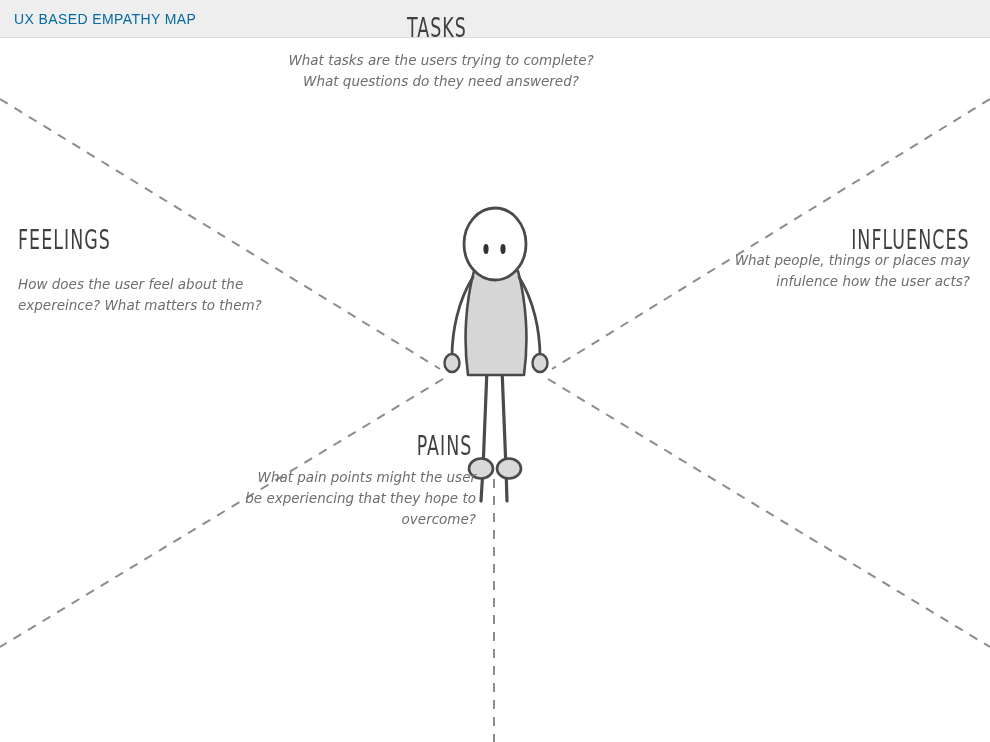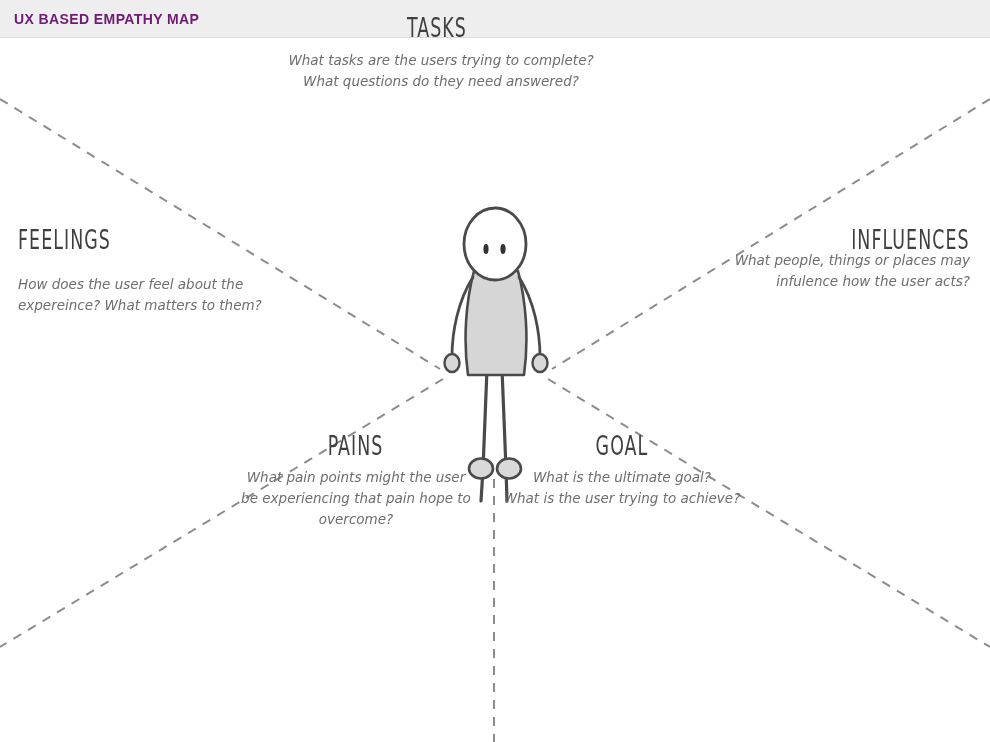--- a/index.html
+++ b/index.html
@@ -30,24 +30,23 @@
     background: #eeeeee;
     border-bottom: 1px solid #dcdcdc;
     box-sizing: border-box;
   }
   .header-title {
     position: absolute;
     left: 14px;
     top: 11px;
     font-size: 14px;
     letter-spacing: 0.4px;
-    color: #701a75;
+    color: #0369a1;
     font-family: "Liberation Sans", sans-serif;
     white-space: nowrap;
-    font-weight: bold;
   }
 
   
   .canvas {
     position: absolute;
     left: 0;
     top: 39px;
     width: 990px;
     height: 703px;
   }
@@ -112,21 +111,21 @@
     width: 340px;
     text-align: right;
   }
   #quad-influences .quad-title { display: inline-block; }
   #quad-influences .quad-body { }
 
   #quad-pains {
     left: 236px;
     top: 434px;
     width: 240px;
-    text-align: center;
+    text-align: right;
   }
   #quad-pains .quad-title { display: inline-block; }
   #quad-pains .quad-body { margin-top: 11px; }
 
   #quad-goal {
     left: 500px;
     top: 434px;
     width: 244px;
     text-align: center;
   }
@@ -211,26 +210,19 @@
     <div class="quad-body">
       <div>What people, things or places may</div>
       <div>infulence how the user acts?</div>
     </div>
   </div>
 
   <div class="quad" id="quad-pains">
     <div class="quad-title center">PAINS</div>
     <div class="quad-body">
       <div>What pain points might the user</div>
-      <div>be experiencing that pain hope to</div>
+      <div>be experiencing that they hope to</div>
       <div>overcome?</div>
     </div>
   </div>
 
-  <div class="quad" id="quad-goal">
-    <div class="quad-title center">GOAL</div>
-    <div class="quad-body">
-      <div>What is the ultimate goal?</div>
-      <div>What is the user trying to achieve?</div>
-    </div>
-  </div>
 
 </div>
 
 </body></html>

